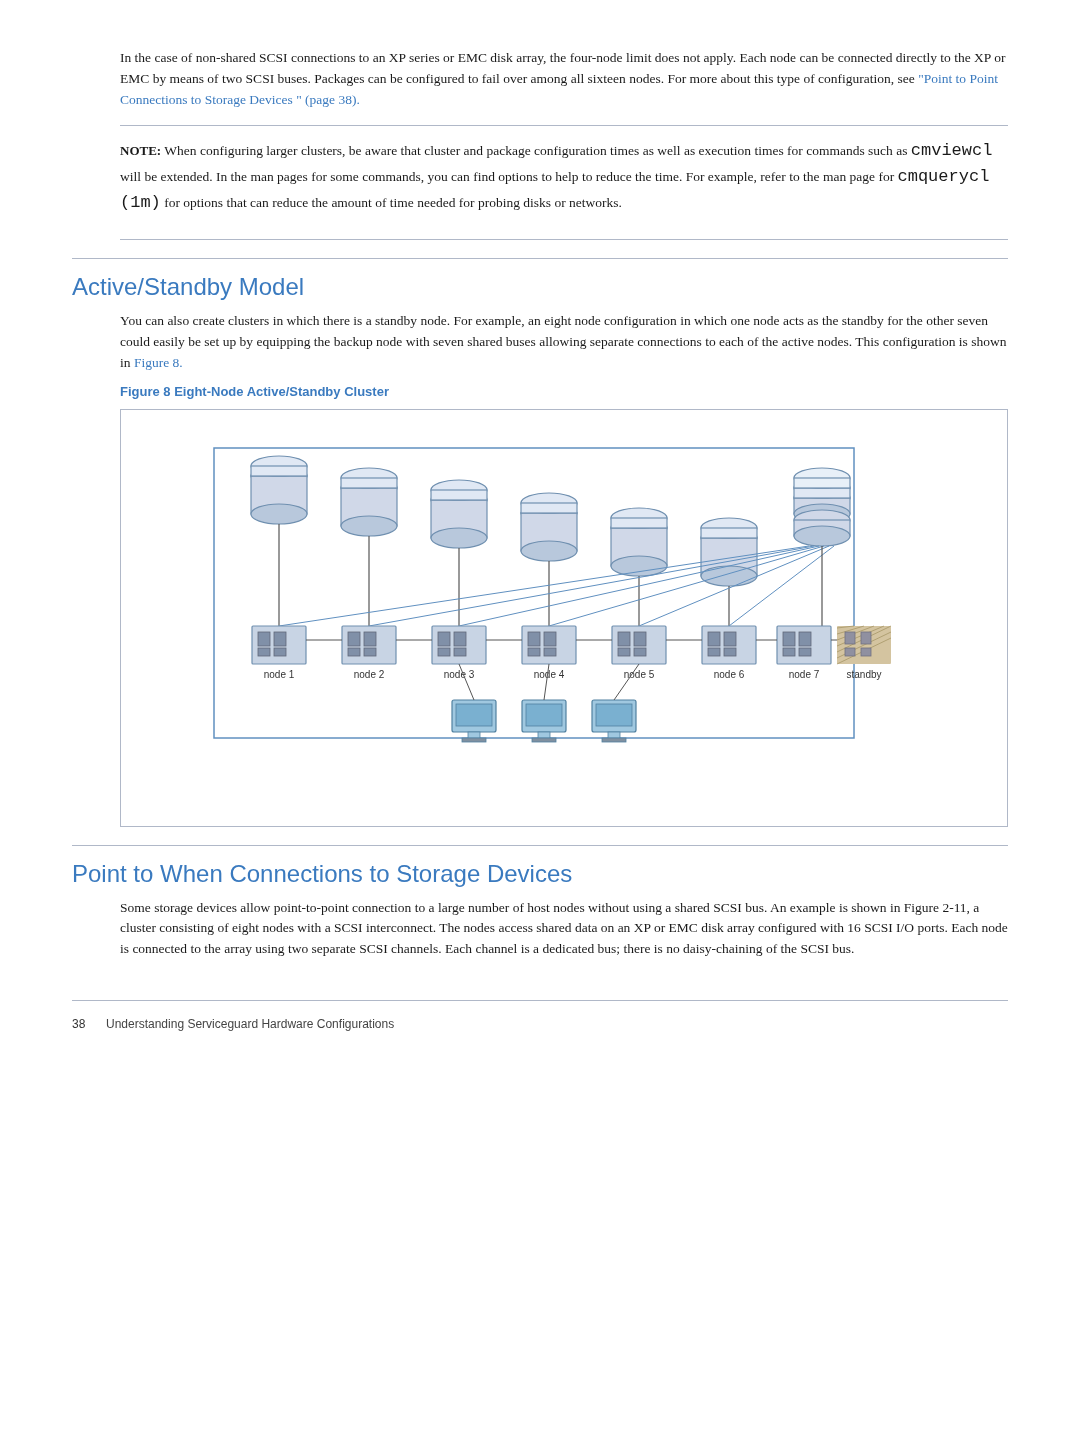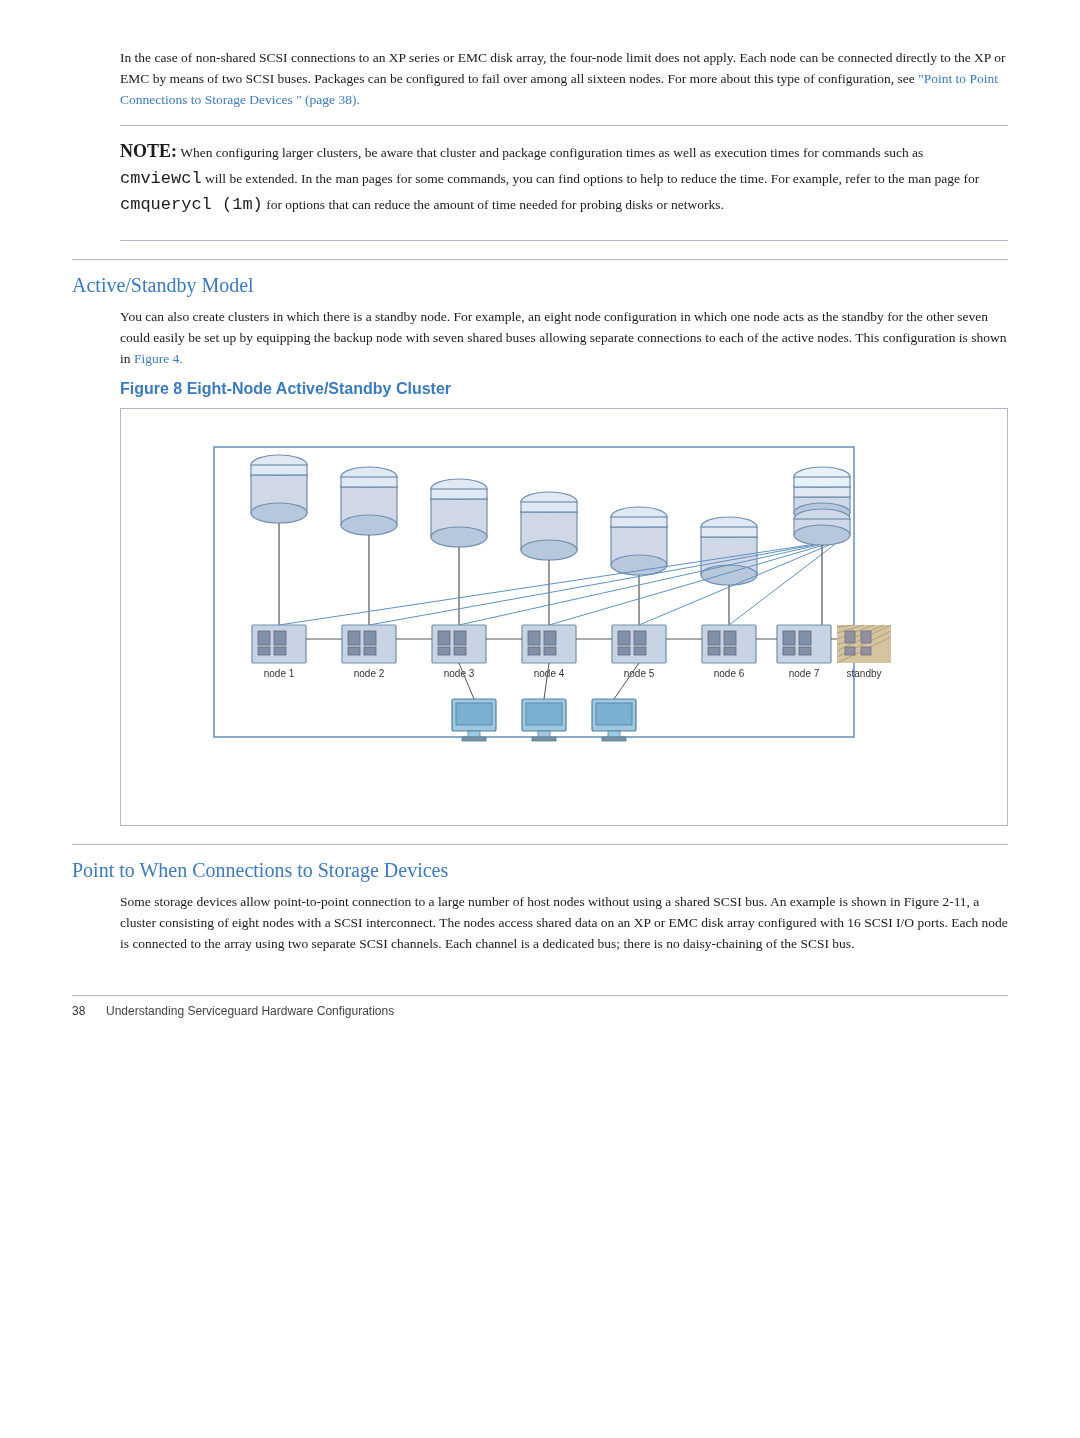--- a/index.html
+++ b/index.html
@@ -26,62 +26,62 @@
       text-decoration: none;
     }
     .note-block {
       border-top: 1.5px solid #b0b8c8;
       border-bottom: 1.5px solid #b0b8c8;
       padding: 12px 0 12px 0;
       margin: 14px 0 10px 0;
     }
     .note-label {
       font-weight: bold;
-      font-size: 18px;
+      font-size: 13px;
       color: #1a1a1a;
     }
     code, .code {
       font-family: 'Courier New', Courier, monospace;
       font-size: 17px;
       background: transparent;
     }
     .section-divider {
       border-top: 1.5px solid #b0b8c8;
       margin: 18px 0 0 0;
     }
     .section-heading {
-      font-family: Liberation Serif, serif;
-      font-size: 20px;
+      font-family: Liberation Sans, sans-serif;
+      font-size: 24px;
       color: #3a7abf;
       font-weight: normal;
       margin: 14px 0 10px 0;
     }
     .figure-caption {
       font-family: Arial, Helvetica, sans-serif;
-      font-size: 16px;
+      font-size: 13px;
       font-weight: bold;
       color: #3a7abf;
       margin-bottom: 10px;
       margin-top: 8px;
     }
     .content-indent {
       padding-left: 48px;
     }
     .figure-container {
       border: 1.5px solid #b0b8c8;
       margin: 10px 0 18px 0;
       padding: 28px 10px 18px 10px;
       display: flex;
       justify-content: center;
       align-items: center;
     }
     .footer-bar {
       border-top: 1px solid #b0b8c8;
       margin-top: 40px;
-      padding-top: 8px;
+      padding-top: 16px;
       font-family: Arial, Helvetica, sans-serif;
       font-size: 12px;
       color: #444;
       display: flex;
       align-items: center;
       gap: 10px;
     }
     .footer-pagenum {
       font-weight: normal;
       color: #333;
@@ -109,21 +109,21 @@
       </p>
     </div>
   </div>
 
   <div class="section-divider"></div>
 
   <h2 class="section-heading">Active/Standby Model</h2>
 
   <div class="content-indent">
     <p class="body-text">
-      <span>You can also create clusters in which there is a standby node. For example, an eight node configuration in which one node acts as the standby for the other seven could easily be set up by equipping the backup node with seven shared buses allowing separate connections to each of the active nodes. This configuration is shown in </span><a class="link">Figure 4.</a>
+      <span>You can also create clusters in which there is a standby node. For example, an eight node configuration in which one node acts as the standby for the other seven could easily be set up by equipping the backup node with seven shared buses allowing separate connections to each of the active nodes. This configuration is shown in </span><a class="link">Figure 8.</a>
     </p>
 
     <div class="figure-caption">Figure 8 Eight-Node Active/Standby Cluster</div>
 
     <div class="figure-container">
       <svg class="diagram-svg" width="720" height="370" viewBox="0 0 720 370">
 
         <rect x="10" y="10" width="640" height="290" fill="none" stroke="#6090c0" stroke-width="1.5"></rect>
 
         <ellipse cx="75" cy="38" rx="28" ry="10" fill="#d0d8e8" stroke="#7090b0" stroke-width="1.2"></ellipse>

